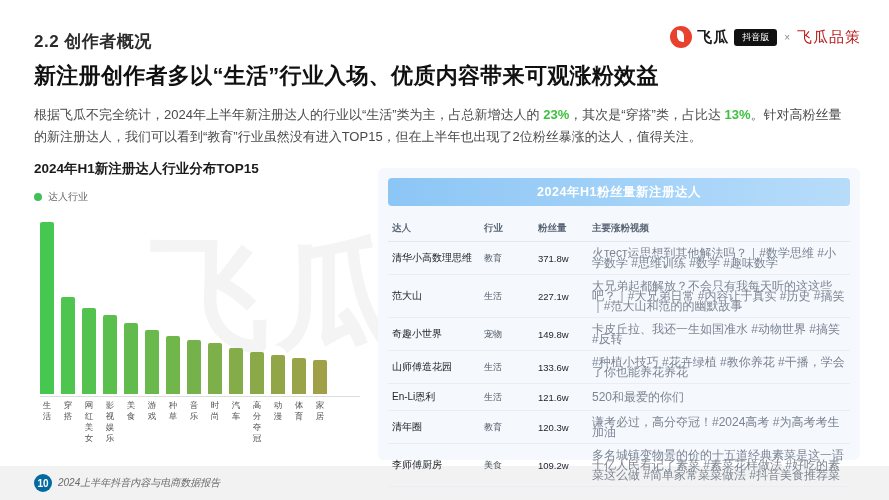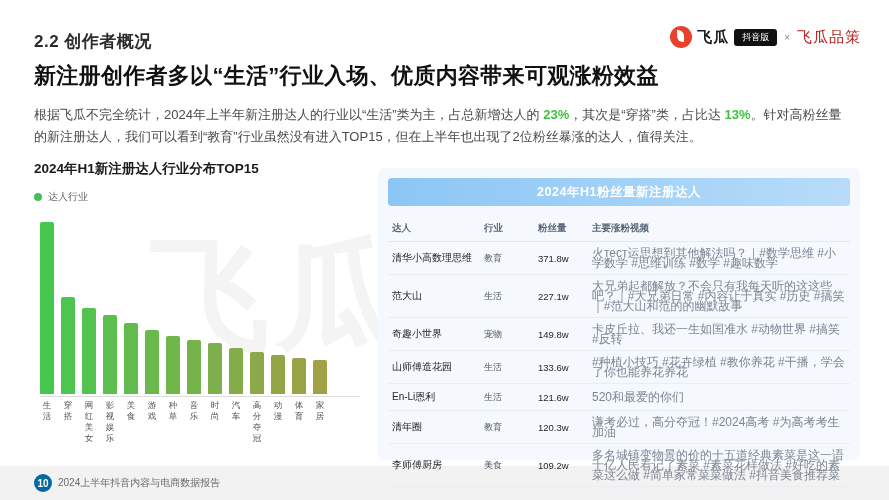--- a/index.html
+++ b/index.html
@@ -116,21 +116,21 @@
     background:#f2f2f2;
   }
   .pagebadge{
     position:absolute;left:34px;bottom:8px;
     width:18px;height:18px;border-radius:50%;background:#0369a1;
     color:#fff;font-size:10px;display:flex;align-items:center;justify-content:center;
     font-weight:bold;
   }
   .footer-text{
     position:absolute;left:58px;bottom:10px;
-    font-size:10px;color:#6b6b6b;
+    font-size:10px;color:#6b6b6b;font-style:italic;
   }
   .note{
     position:absolute;left:378px;bottom:10px;
     font-size:9px;color:#8a8a8a;
   }
 </style>
 </head>
 <body>
 
 <div class="page">

